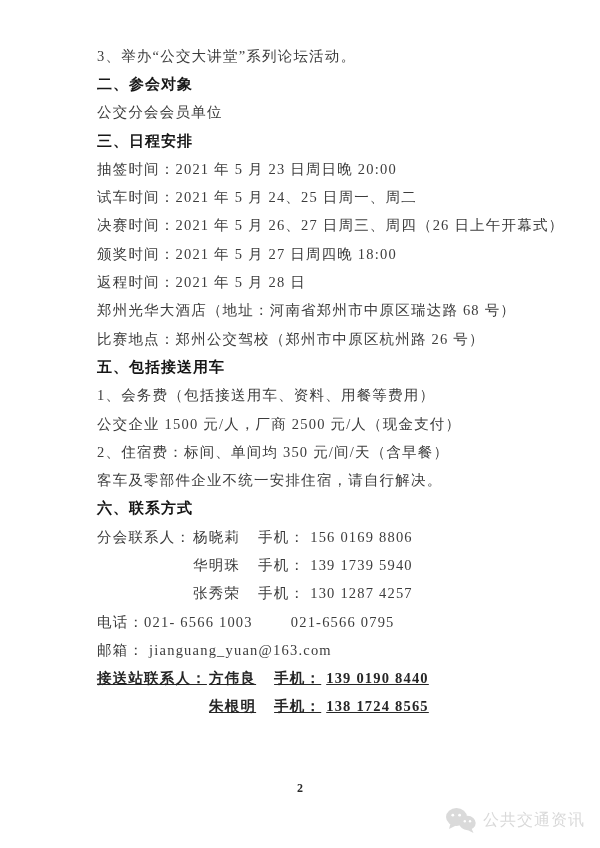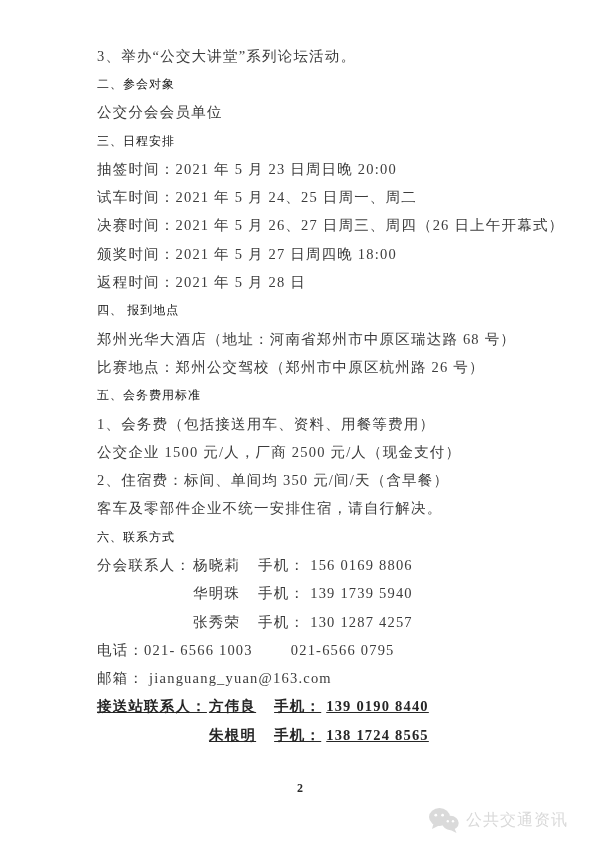--- a/index.html
+++ b/index.html
@@ -23,23 +23,23 @@
   .line {
     height: 28.3px;
     display: flex;
     align-items: center;
     font-size: 14.5px;
     letter-spacing: 1.2px;
     white-space: pre;
   }
   .heading {
     font-family: "Liberation Sans", "DejaVu Sans", sans-serif;
-    font-weight: normal;
+    font-weight: bold;
     color: #161616;
-    font-size: 12px;
+    font-size: 15px;
     letter-spacing: 1px;
   }
   .bold-line { font-weight: bold; color: #262626; text-decoration: underline; }
   .spacer-6 { display: inline-block; width: 96px; flex: 0 0 96px; }
   .spacer-7 { display: inline-block; width: 112px; flex: 0 0 112px; }
   .c-label { display: inline-block; width: 96px; flex: 0 0 96px; }
   .p-label { display: inline-block; width: 112px; flex: 0 0 112px; }
   .c-name { margin-right: 18px; }
   .m-num { margin-left: 5px; }
   .gap-num { margin-left: 38px; text-align: right; }
@@ -48,21 +48,21 @@
     left: 0;
     width: 600px;
     top: 781px;
     text-align: center;
     font-size: 12px;
     font-weight: bold;
     color: #2b2b2b;
   }
   .watermark {
     position: absolute;
-    right: 32px;
+    right: 15px;
     bottom: 14px;
     display: flex;
     align-items: center;
     gap: 7px;
     font-family: "Liberation Sans", "DejaVu Sans", sans-serif;
     font-size: 16px;
     color: #d9d9d9;
     letter-spacing: 1px;
   }
 </style>
@@ -77,25 +77,24 @@
     <div class="line heading">二、参会对象</div>
     <div class="line">公交分会会员单位</div>
 
     <div class="line heading">三、日程安排</div>
     <div class="line">抽签时间：2021 年 5 月 23 日周日晚 20:00</div>
     <div class="line">试车时间：2021 年 5 月 24、25 日周一、周二</div>
     <div class="line">决赛时间：2021 年 5 月 26、27 日周三、周四（26 日上午开幕式）</div>
     <div class="line">颁奖时间：2021 年 5 月 27 日周四晚 18:00</div>
     <div class="line">返程时间：2021 年 5 月 28 日</div>
 
-    <div class="line heading">四、 报到地点</div>
     <div class="line">郑州光华大酒店（地址：河南省郑州市中原区瑞达路 68 号）</div>
     <div class="line">比赛地点：郑州公交驾校（郑州市中原区杭州路 26 号）</div>
 
-    <div class="line heading">五、会务费用标准</div>
+    <div class="line heading">五、包括接送用车</div>
     <div class="line">1、会务费（包括接送用车、资料、用餐等费用）</div>
     <div class="line">公交企业 1500 元/人，厂商 2500 元/人（现金支付）</div>
     <div class="line">2、住宿费：标间、单间均 350 元/间/天（含早餐）</div>
     <div class="line">客车及零部件企业不统一安排住宿，请自行解决。</div>
 
     <div class="line heading">六、联系方式</div>
 
     <div class="line">
       <span class="c-label">分会联系人：</span>
       <span class="c-name">杨晓莉</span>

